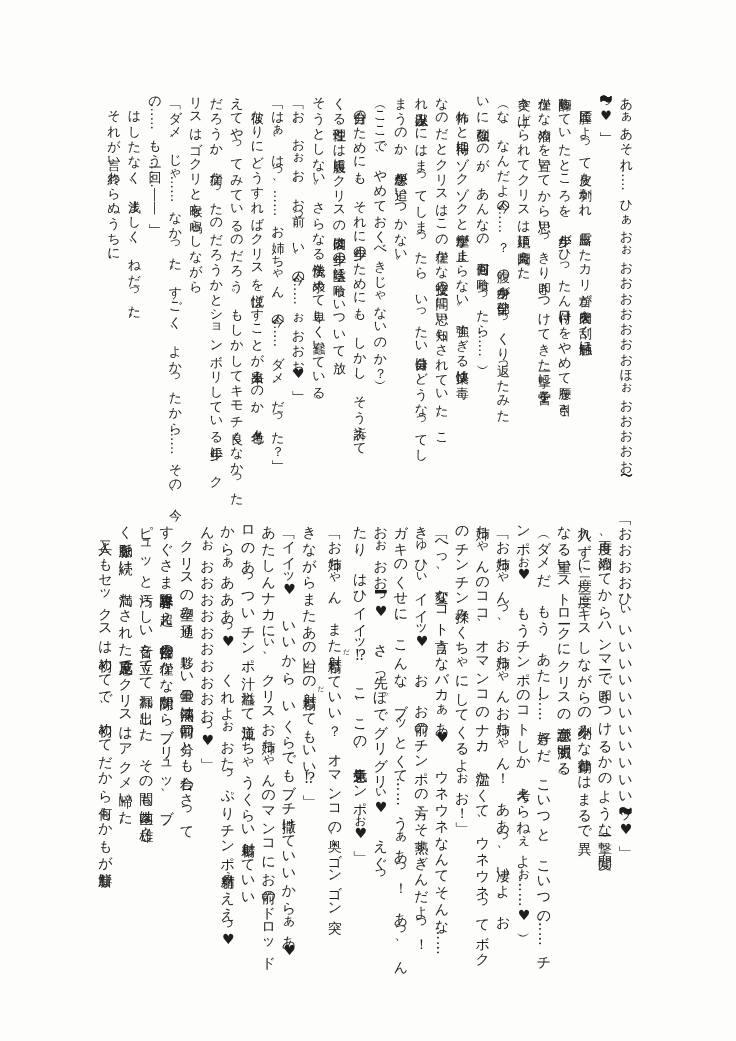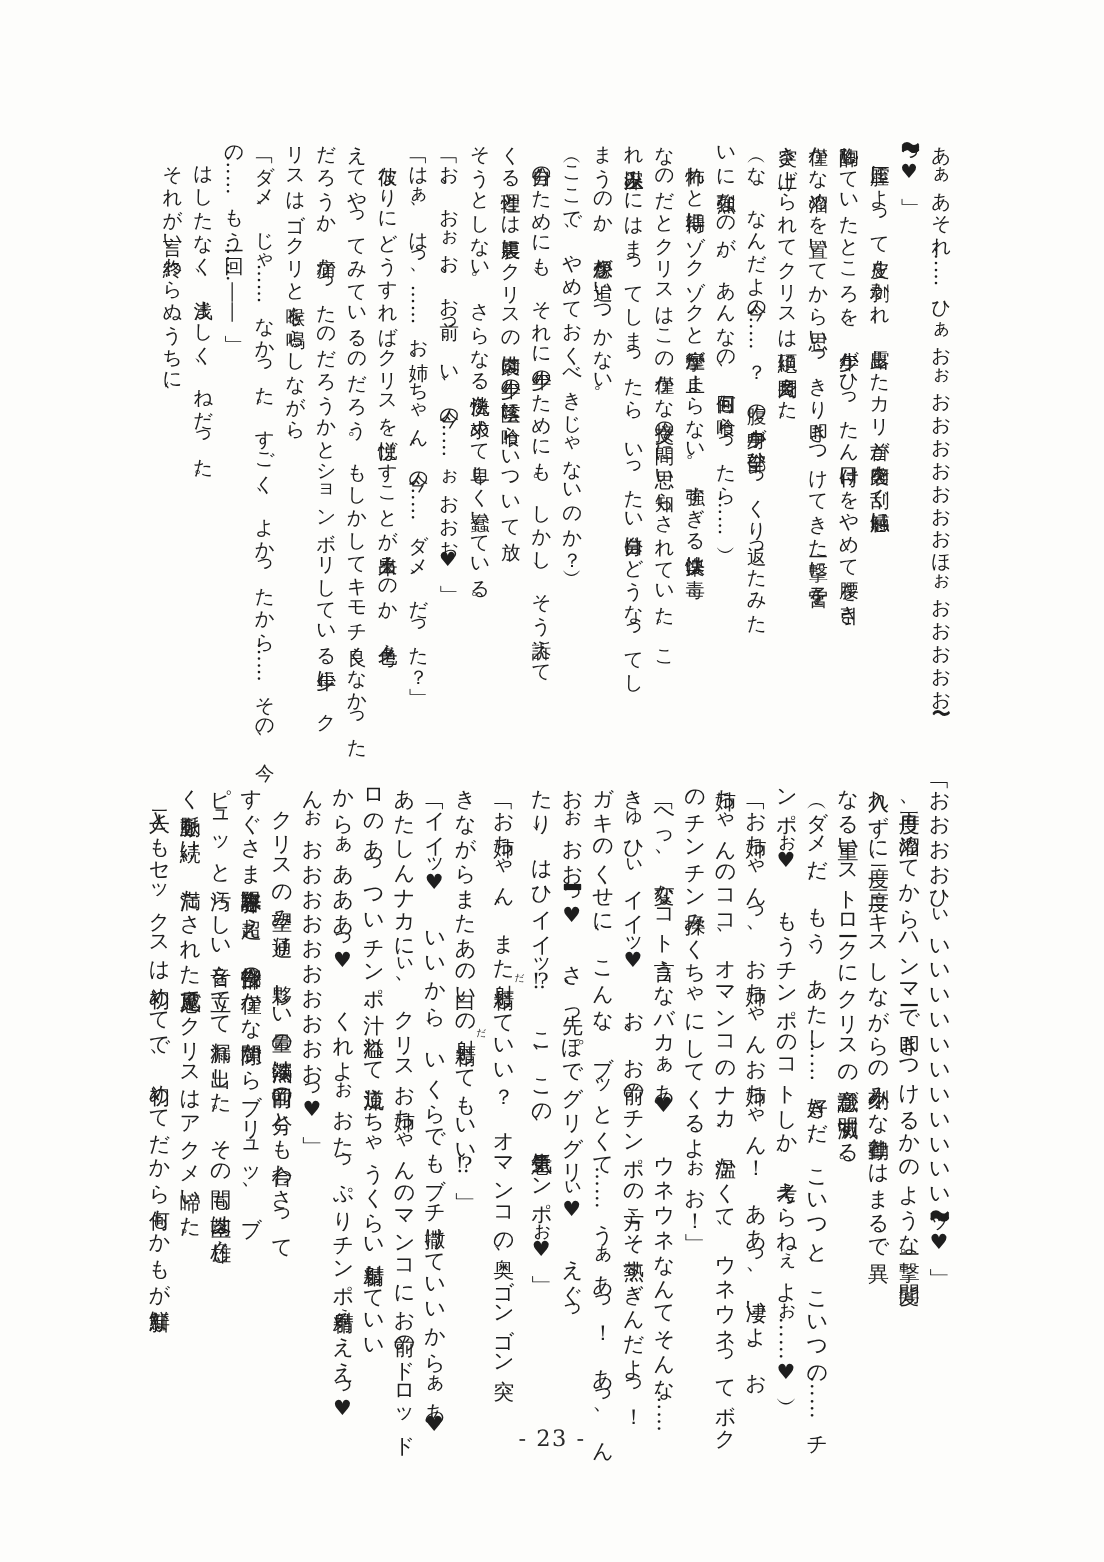--- a/index.html
+++ b/index.html
@@ -118,14 +118,13 @@
       <div class="tcol">ロのあっついチンポ汁、溢れて逆流しちゃうくらい射精していい</div>
       <div class="tcol">からぁあああっ♥　くれよぉおたっぷりチンポ射精ぇええっ♥</div>
       <div class="tcol">んぉおおおおおおおおおおっ♥」</div>
       <div class="tcol indent">クリスの望み通り、夥しい量の熱濁は前回の分とも合わさって</div>
       <div class="tcol">すぐさま許容限界を超え、接合部の僅かな隙間からブリュッ、ブ</div>
       <div class="tcol">ピュッと汚らしい音を立てて漏れ出した。その間も肉茎は雄々し</div>
       <div class="tcol">く脈動を続け、満たされた充足感でクリスはアクメ啼いた。</div>
       <div class="tcol indent">二人ともセックスは初めてで、初めてだから何もかもが新鮮な</div>
     </div>
 
-  <div class="page-number">- 23 -</div>
 </div>
 
 </body></html>

